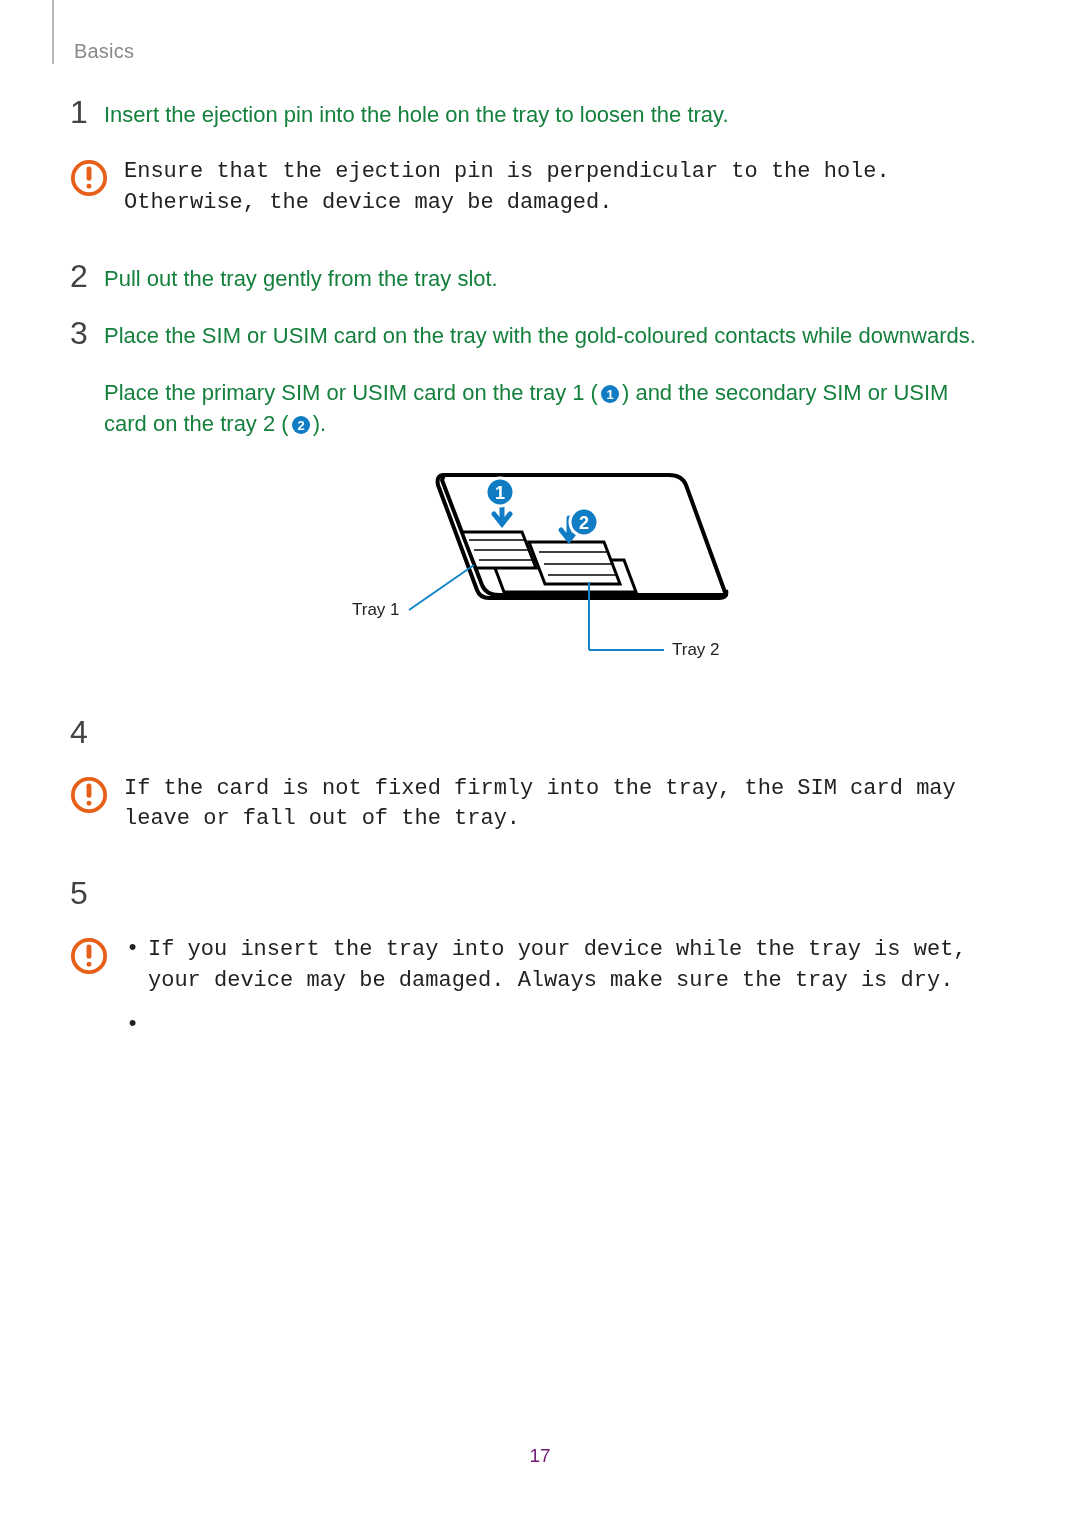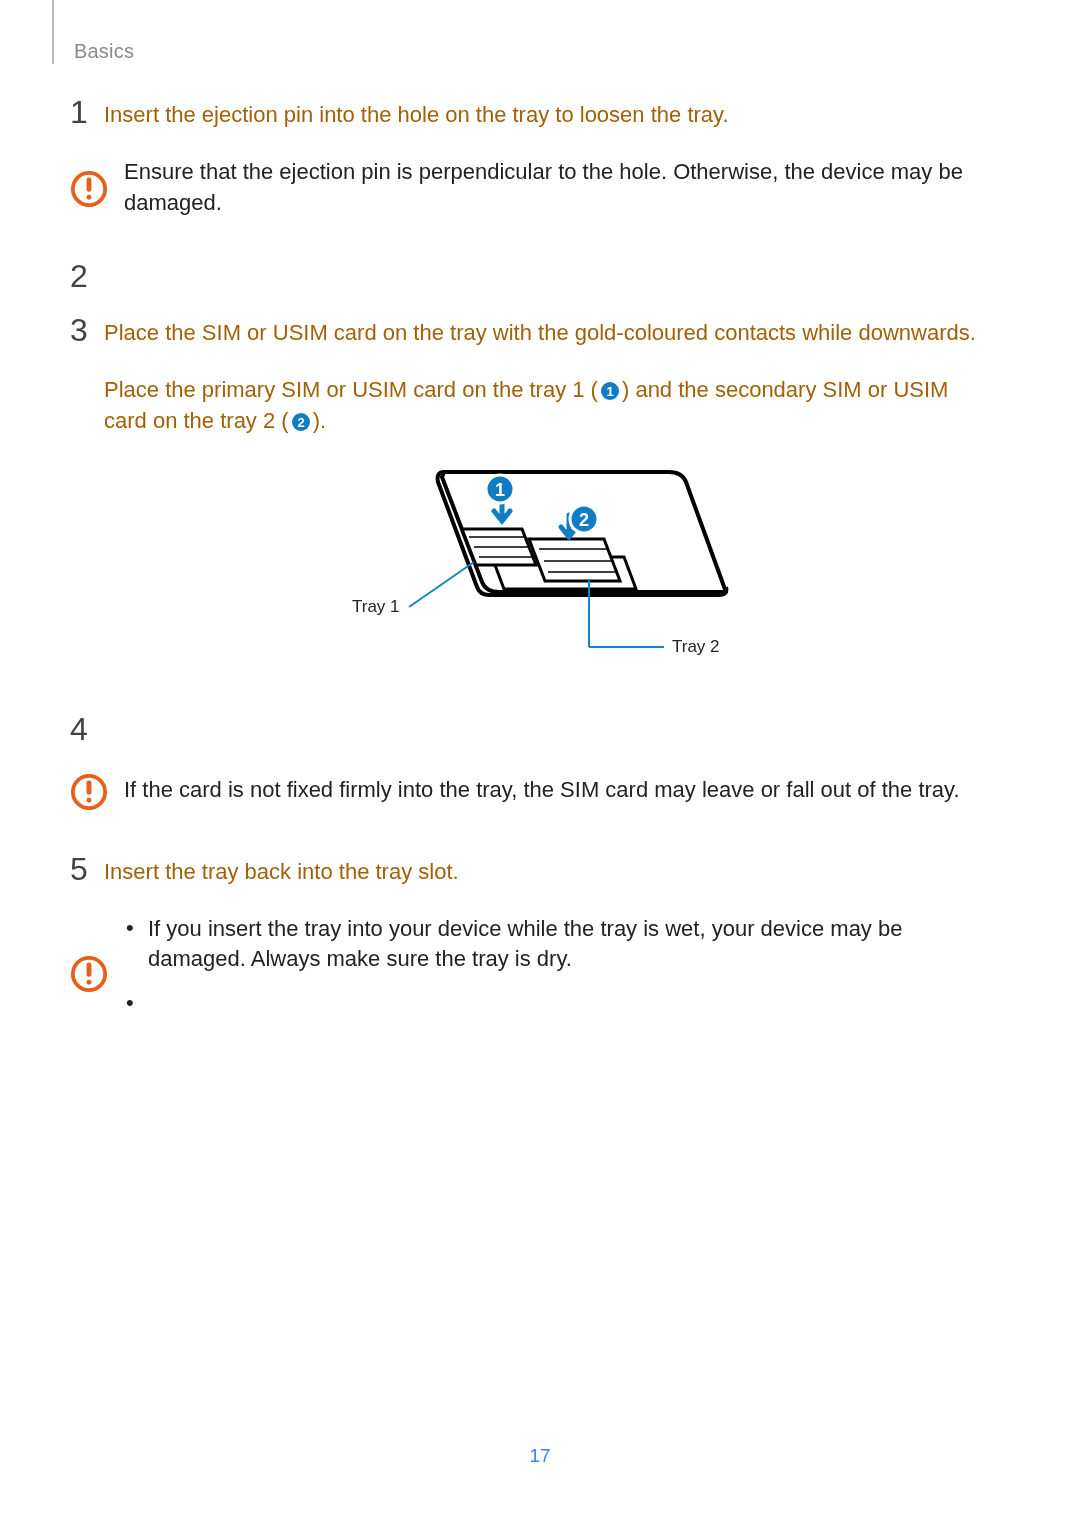--- a/index.html
+++ b/index.html
@@ -40,31 +40,32 @@
       color: #434343;
       font-weight: 400;
       width: 34px;
       flex: 0 0 34px;
       line-height: 1.0;
       margin-top: -4px;
     }
     .step-text, .para-text {
       font-size: 22px;
       line-height: 1.4;
-      color: #a16207;
+      color: #15803d;
     }
     .sub-para {
       margin-left: 34px;
       margin-top: 16px;
       margin-bottom: 20px;
     }
     .caution-row {
       display: flex;
-      align-items: center;
+      align-items: flex-start;
       margin: 8px 0 28px 0;
+      font-family: Liberation Mono, monospace;
     }
     .caution-icon {
       flex: 0 0 44px;
       width: 38px;
       height: 38px;
       margin-right: 10px;
       margin-top: 2px;
     }
     .caution-text {
       font-size: 22px;
@@ -94,21 +95,21 @@
       justify-content: center;
       margin: 14px 0 40px 0;
     }
     .page-number {
       position: absolute;
       bottom: 60px;
       left: 0;
       right: 0;
       text-align: center;
       font-size: 19px;
-      color: #3b82f6;
+      color: #701a75;
     }
     .sect-gap { height: 18px; }
     .svg-label { font-size: 17px; fill: #222; }
   </style>
 </head>
 <body>
 
 <div class="header-rule"></div>
 <div class="section-title">Basics</div>
 
@@ -127,20 +128,21 @@
         <rect x="17.4" y="26" width="5.2" height="5.2" rx="2.6" fill="#e6601a"></rect>
       </svg>
     </div>
     <div class="caution-text">Ensure that the ejection pin is perpendicular to the hole. Otherwise, the device may be damaged.</div>
   </div>
 
   <div class="sect-gap"></div>
 
   <div class="step">
     <div class="step-num">2</div>
+    <div class="step-text">Pull out the tray gently from the tray slot.</div>
   </div>
 
   <div class="step">
     <div class="step-num">3</div>
     <div class="step-text">Place the SIM or USIM card on the tray with the gold-coloured contacts while downwards.</div>
   </div>
 
   <div class="sub-para para-text">
     <span>Place the primary SIM or USIM card on the tray 1 (</span><span class="inline-badge">
         <svg width="20" height="20" viewBox="0 0 20 20">
@@ -212,21 +214,20 @@
         <rect x="17.4" y="26" width="5.2" height="5.2" rx="2.6" fill="#e6601a"></rect>
       </svg>
     </div>
     <div class="caution-text">If the card is not fixed firmly into the tray, the SIM card may leave or fall out of the tray.</div>
   </div>
 
   <div class="sect-gap"></div>
 
   <div class="step">
     <div class="step-num">5</div>
-    <div class="step-text">Insert the tray back into the tray slot.</div>
   </div>
 
   <div class="caution-row">
     <div class="caution-icon">
       <svg viewBox="0 0 40 40" width="38" height="38">
         <circle cx="20" cy="20" r="17" fill="none" stroke="#e6601a" stroke-width="4"></circle>
         <rect x="17.4" y="8" width="5.2" height="15" rx="2.6" fill="#e6601a"></rect>
         <rect x="17.4" y="26" width="5.2" height="5.2" rx="2.6" fill="#e6601a"></rect>
       </svg>
     </div>

